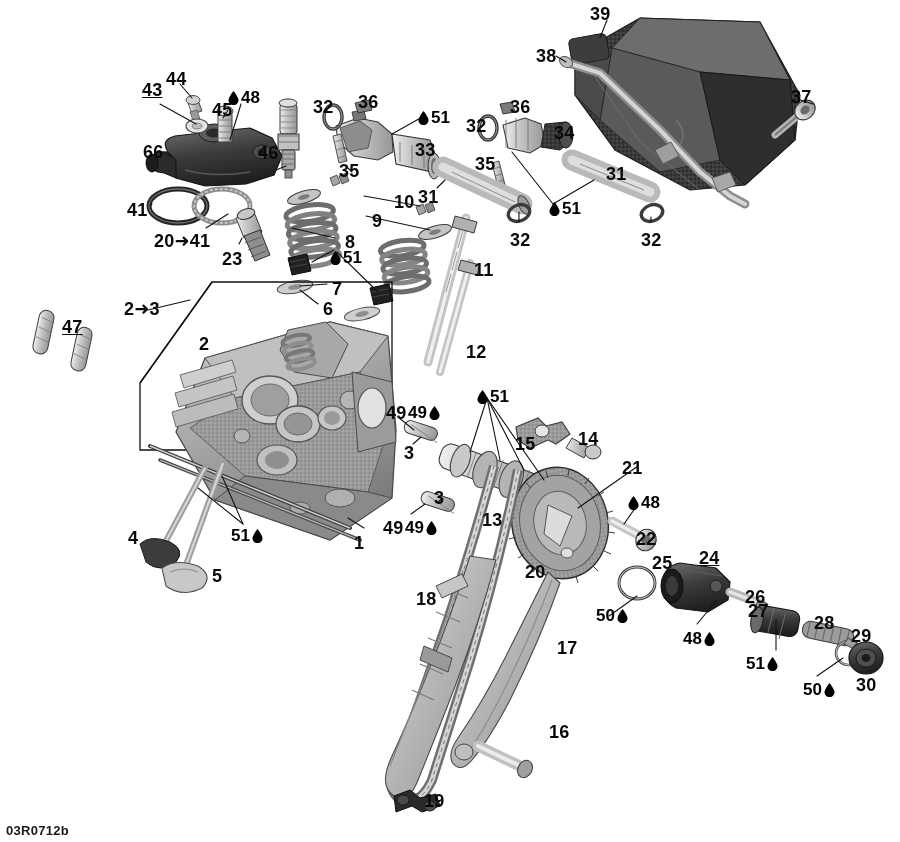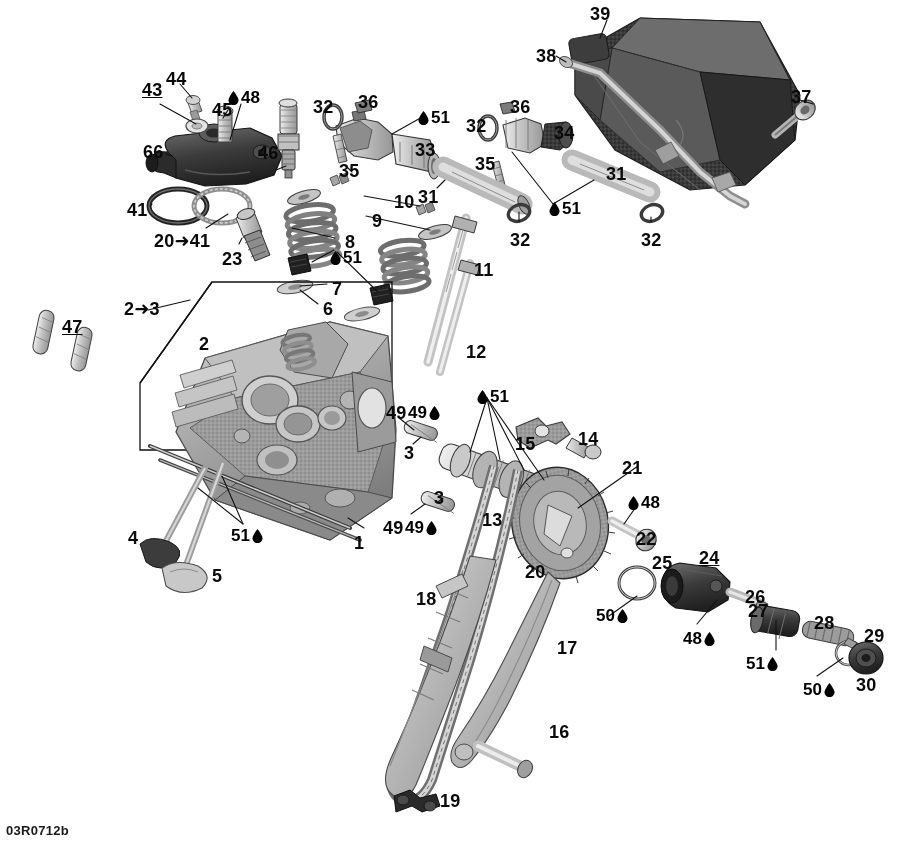--- a/index.html
+++ b/index.html
@@ -567,26 +567,26 @@
       <div class="lbl lg" style="left: 515px; top: 411px; margin-top: 24px;">15</div>
       <div class="lbl lg" style="left: 578px; top: 430px;">14</div>
       <div class="lbl lg" style="left: 622px; top: 459px;">21</div>
       <div class="lbl lg" style="left: 636px; top: 530px;">22</div>
       <div class="lbl lg" style="left: 525px; top: 563px;">20</div>
       <div class="lbl lg" style="left: 652px; top: 554px;">25</div>
       <div class="lbl lg" style="left: 699px; top: 549px; text-decoration: underline;">24</div>
       <div class="lbl lg" style="left: 745px; top: 588px;">26</div>
       <div class="lbl lg" style="left: 748px; top: 602px;">27</div>
       <div class="lbl lg" style="left: 814px; top: 614px;">28</div>
-      <div class="lbl lg" style="left: 851px; top: 627px; margin-left: 13px;">29</div>
+      <div class="lbl lg" style="left: 851px; top: 627px;">29</div>
       <div class="lbl lg" style="left: 856px; top: 676px;">30</div>
       <div class="lbl lg" style="left: 416px; top: 590px;">18</div>
       <div class="lbl lg" style="left: 557px; top: 639px;">17</div>
       <div class="lbl lg" style="left: 549px; top: 723px;">16</div>
-      <div class="lbl lg" style="left: 440px; top: 792px;">19</div>
+      <div class="lbl lg" style="left: 424px; top: 792px;">19</div>
       <div class="lbl lg" style="left: 128px; top: 529px;">4</div>
       <div class="lbl lg" style="left: 212px; top: 567px;">5</div>
       <div class="lbl lg" style="left: 354px; top: 534px;">1</div>
     </div>
 <div id="drops">
       <div class="drop" style="left: 228px; top: 89px;">
         <span class="dropglyph">
           <svg width="11" height="14" viewBox="0 0 11 14">
             <path d="M5.5 0 C5.5 0 10.5 6.2 10.5 9.2 A5 5 0 0 1 0.5 9.2 C0.5 6.2 5.5 0 5.5 0 Z" fill="#000"></path>
           </svg>

